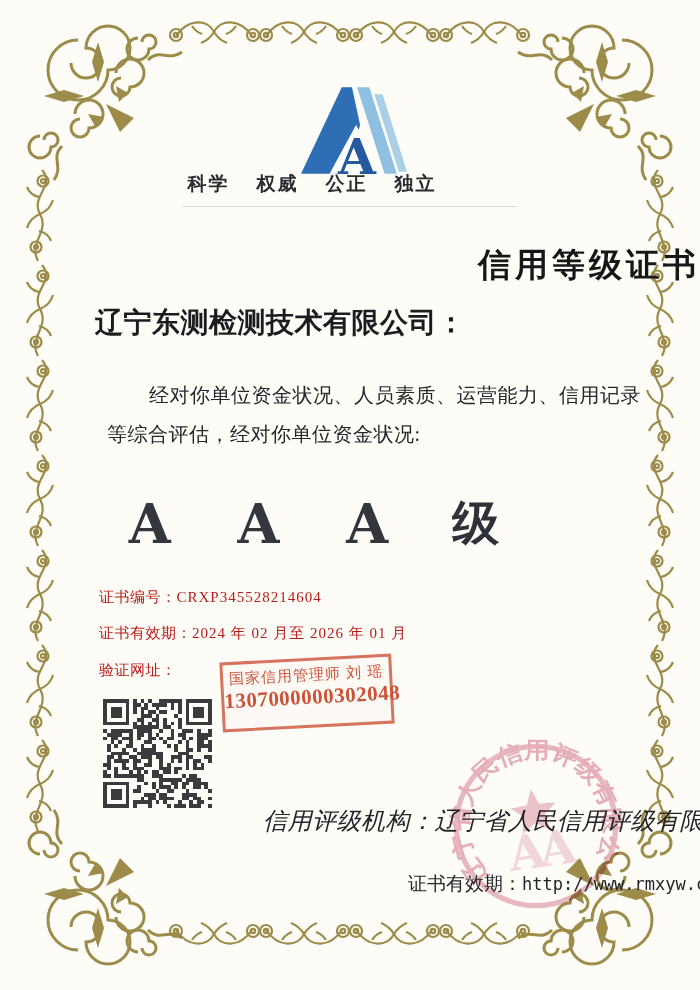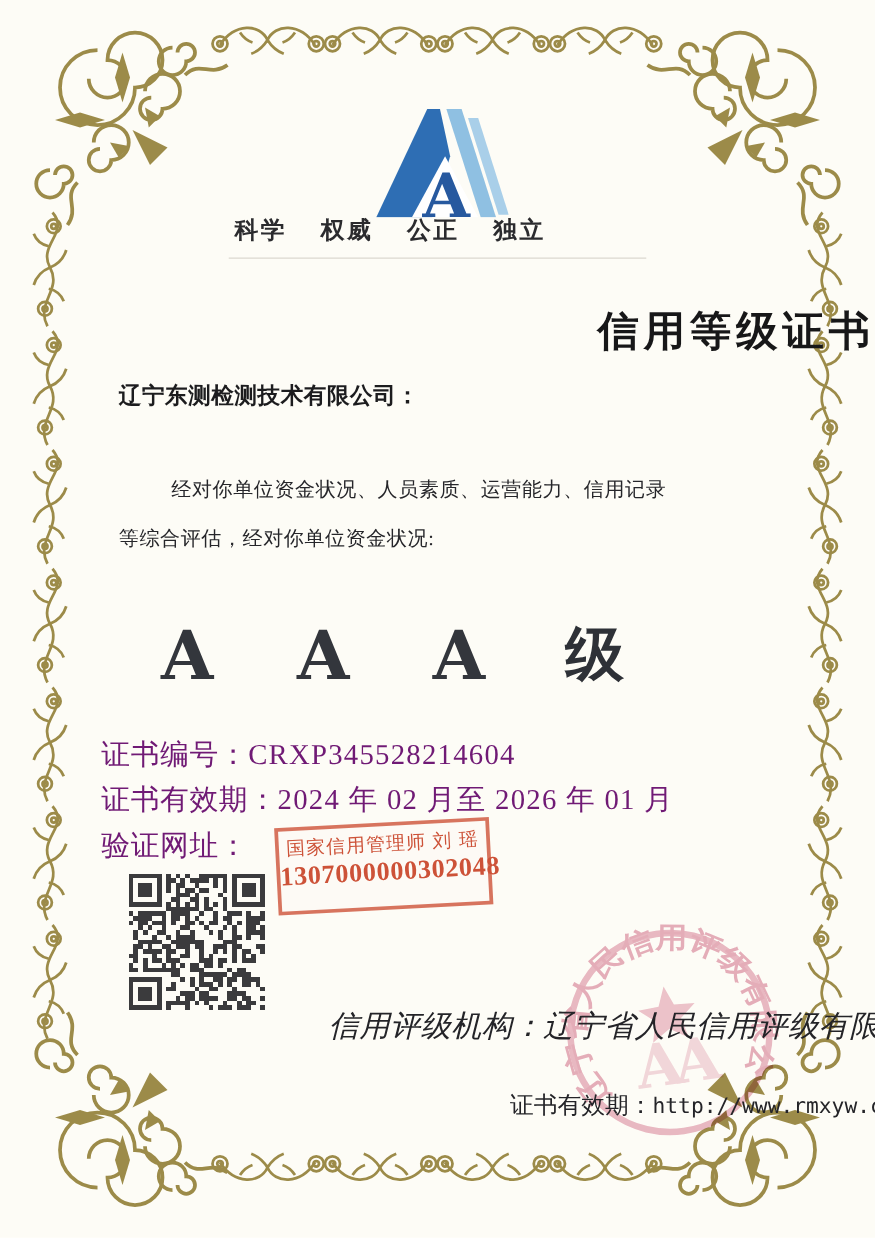--- a/index.html
+++ b/index.html
@@ -16,32 +16,32 @@
   #logo{left:299px;top:86px;width:108px;height:88px;}
   
   #motto{left:0;top:171px;width:624px;display:flex;justify-content:center;gap:27px;
     font-family:"Liberation Sans",sans-serif;font-weight:bold;font-size:19px;color:#2b2b2e;letter-spacing:2px;}
   #motto-rule{left:183px;top:206px;width:334px;height:1px;background:#dbd8cf;}
   
   #title{left:0;top:219px;width:700px;text-align:right;
     font-family:"Liberation Sans",sans-serif;font-weight:800;font-size:33px;color:#171718;letter-spacing:4px;margin-top:24px;}
   
   #company{left:95px;top:304px;font-family:Liberation Serif, serif;
-    font-weight:bold;font-size:18px;color:#1c1c1e;letter-spacing:.5px;}
-  
-  .body-line{left:95px;width:520px;font-size:16px;color:#26262a;letter-spacing:.5px;}
+    font-weight:bold;font-size:28px;color:#1c1c1e;letter-spacing:.5px;}
+  
+  .body-line{left:107px;width:520px;font-size:20px;color:#26262a;letter-spacing:.5px;}
   #body-line1{top:382px;padding-left:42px;}
   #body-line2{top:421px;}
   
   #rating-row{left:0;top:492px;width:628px;display:flex;justify-content:center;align-items:flex-start;}
   #rating-grade{font-family:"DejaVu Serif","Liberation Serif",serif;font-weight:bold;
     font-size:54px;color:#33363c;letter-spacing:24px;}
   #rating-suffix{font-size:47px;font-weight:bold;color:#2e3137;margin-left:40px;}
   
-  .field{left:81px;font-size:23px;color:#701a75;letter-spacing:.5px;white-space:nowrap;}
+  .field{left:99px;font-size:15px;color:#b91c1c;letter-spacing:.5px;white-space:nowrap;}
   #row-certno{top:588px;}
   #row-validity{top:624px;text-align:right;}
   #row-manager{top:661px;}
   .field .val{letter-spacing:1px;}
   
   #manager-stamp{left:221px;top:658px;width:166px;height:64px;
     border:3px solid rgba(205,82,56,.8);transform:rotate(-3deg);
     color:#cd5238;text-align:center;background:rgba(255,240,235,.12);}
   #manager-stamp .l1{font-size:15px;letter-spacing:1px;margin-top:5px;font-family:"Liberation Sans",sans-serif;}
   #manager-stamp .l2{font-size:21px;letter-spacing:.5px;font-family:"Liberation Serif",serif;font-weight:bold;}

